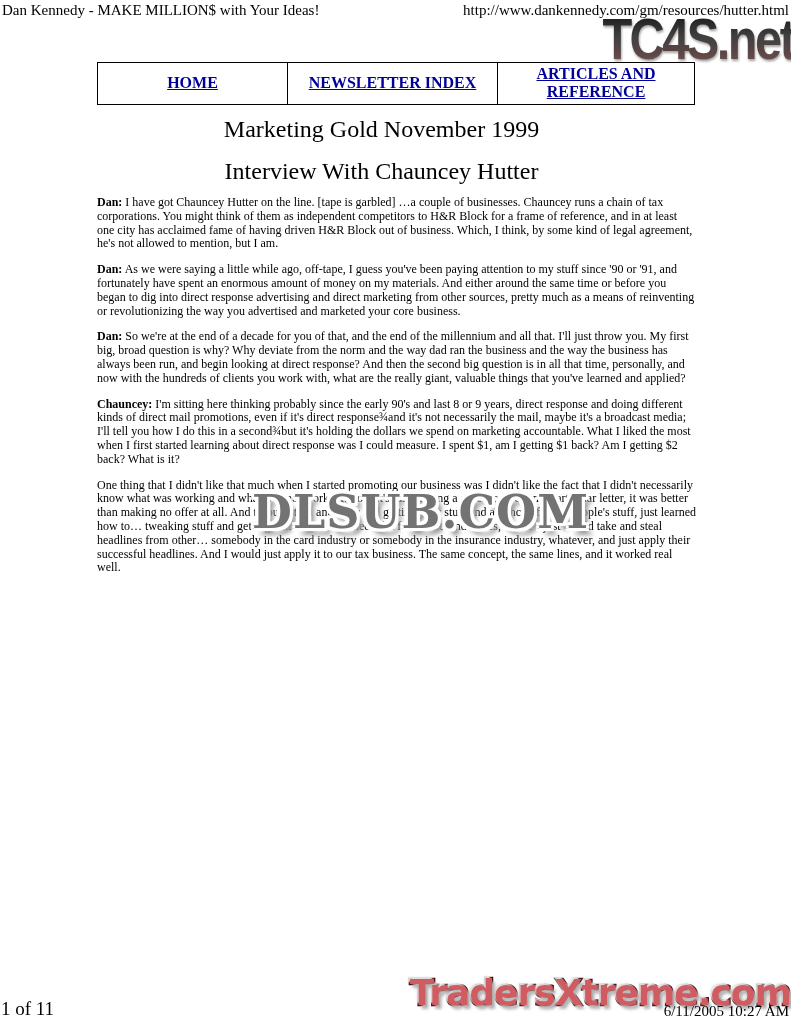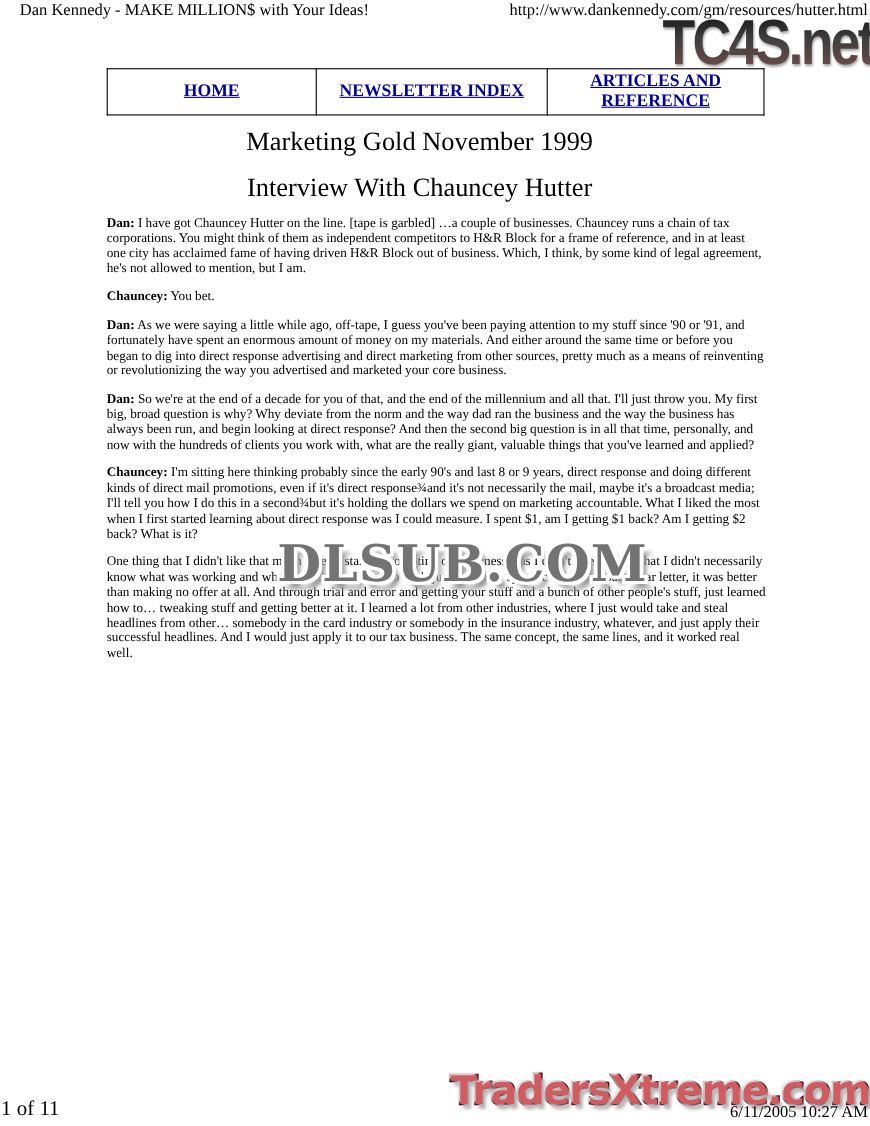--- a/index.html
+++ b/index.html
@@ -8,21 +8,20 @@
     position:relative;
     background:#ffffff;
     font-family:"Liberation Serif", serif;
     color:#000;
     overflow:hidden;
   }
   
   .print-hdr-left {
     position:absolute; top:2px; left:2px;
     font-size:15px;
-    margin-left:16px;
   }
   .print-hdr-right {
     position:absolute; top:2px; right:2px;
     font-size:15px;
   }
   .print-ftr-left {
     position:absolute; bottom:4px; left:1px;
     font-size:19px;
   }
   .print-ftr-right {
@@ -123,21 +122,20 @@
     </td>
   </tr>
 </tbody>
   </table>
 
 <div class="h1">Marketing Gold November 1999</div>
 <div class="h2">Interview With Chauncey Hutter</div>
 
 <div class="content">
   <p><span class="spk">Dan:</span><span> I have got Chauncey Hutter on the line. [tape is garbled] …a couple of businesses. Chauncey runs a chain of tax corporations. You might think of them as independent competitors to H&amp;R Block for a frame of reference, and in at least one city has acclaimed fame of having driven H&amp;R Block out of business. Which, I think, by some kind of legal agreement, he's not allowed to mention, but I am.</span></p>
-  <p><span class="spk">Chauncey:</span><span> You bet.</span></p>
   <p><span class="spk">Dan:</span><span> As we were saying a little while ago, off-tape, I guess you've been paying attention to my stuff since '90 or '91, and fortunately have spent an enormous amount of money on my materials. And either around the same time or before you began to dig into direct response advertising and direct marketing from other sources, pretty much as a means of reinventing or revolutionizing the way you advertised and marketed your core business.</span></p>
   <p><span class="spk">Dan:</span><span> So we're at the end of a decade for you of that, and the end of the millennium and all that. I'll just throw you. My first big, broad question is why? Why deviate from the norm and the way dad ran the business and the way the business has always been run, and begin looking at direct response? And then the second big question is in all that time, personally, and now with the hundreds of clients you work with, what are the really giant, valuable things that you've learned and applied?</span></p>
   <p><span class="spk">Chauncey:</span><span> I'm sitting here thinking probably since the early 90's and last 8 or 9 years, direct response and doing different kinds of direct mail promotions, even if it's direct response¾and it's not necessarily the mail, maybe it's a broadcast media; I'll tell you how I do this in a second¾but it's holding the dollars we spend on marketing accountable. What I liked the most when I first started learning about direct response was I could measure. I spent $1, am I getting $1 back? Am I getting $2 back? What is it?</span></p>
   <p><span class="spk"></span><span>One thing that I didn't like that much when I started promoting our business was I didn't like the fact that I didn't necessarily know what was working and what was not working. So if it's just making a specific offer on a particular letter, it was better than making no offer at all. And through trial and error and getting your stuff and a bunch of other people's stuff, just learned how to… tweaking stuff and getting better at it. I learned a lot from other industries, where I just would take and steal headlines from other… somebody in the card industry or somebody in the insurance industry, whatever, and just apply their successful headlines. And I would just apply it to our tax business. The same concept, the same lines, and it worked real well.</span></p>
 </div>
 
 <div class="print-ftr-left">1 of 11</div>
 <div class="print-ftr-right">6/11/2005 10:27 AM</div>
 
 </body></html>

